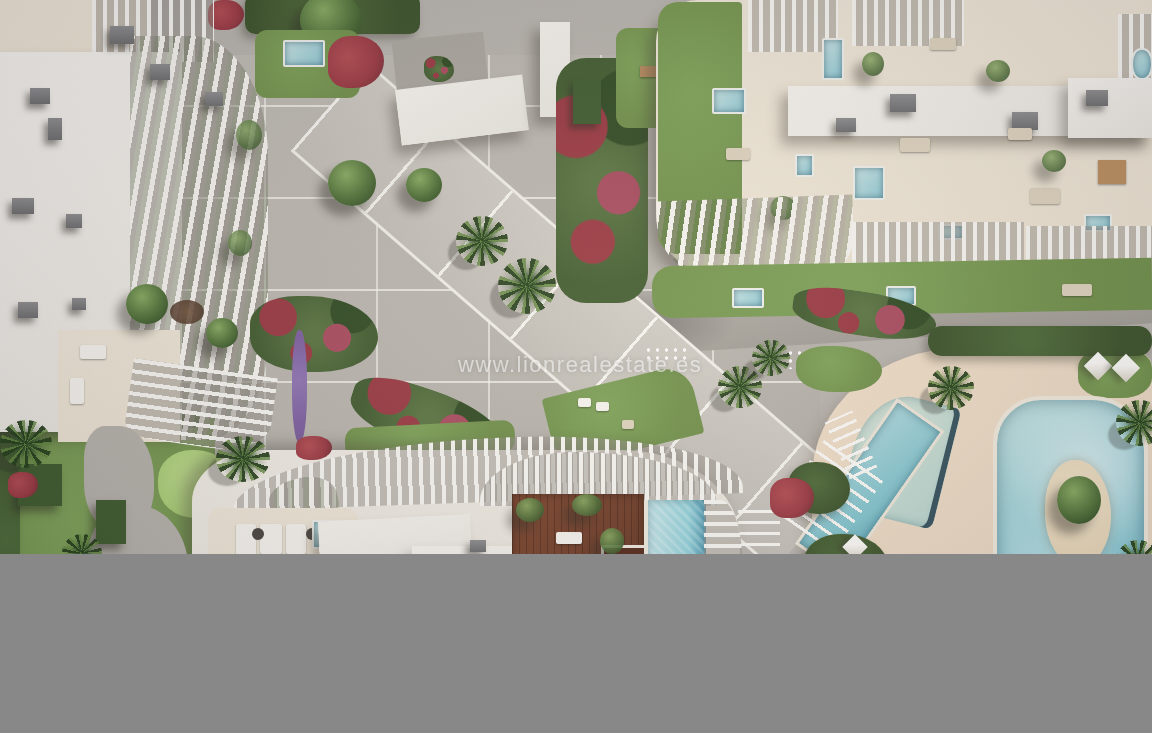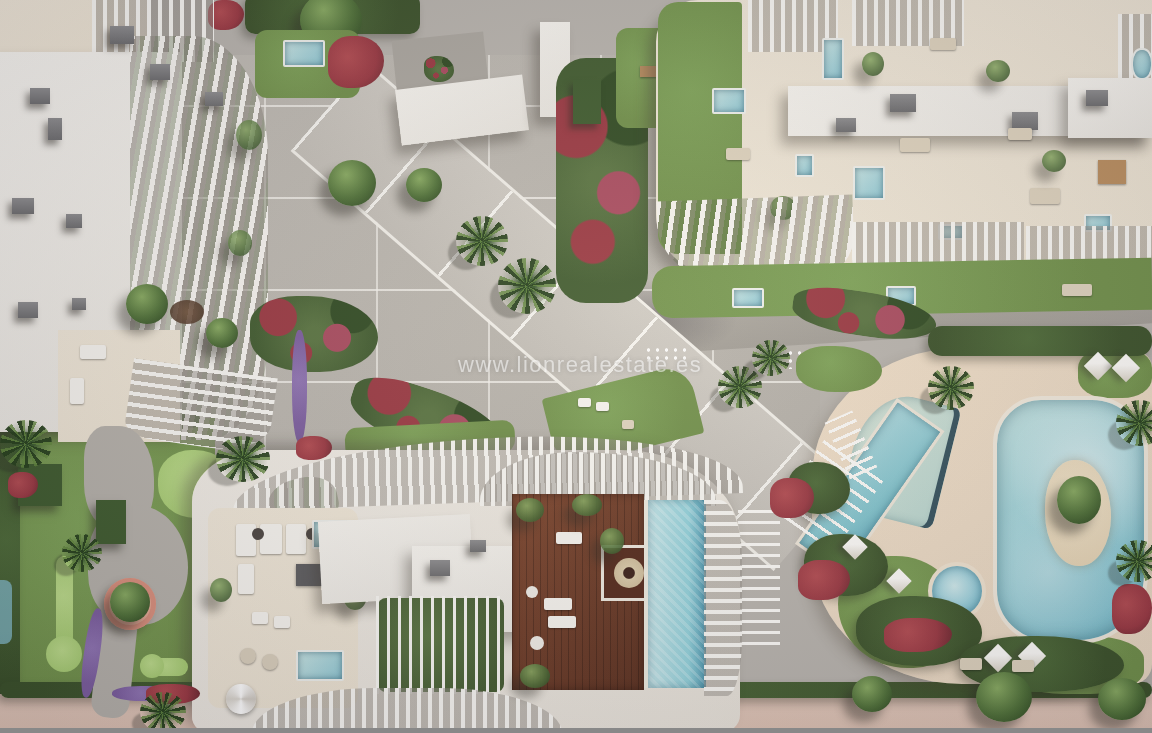--- a/index.html
+++ b/index.html
@@ -1,16 +1,16 @@
 <!DOCTYPE html>
 <html style="--paving: #b7b3ad; --paving-light: #cac6bf; --roof-white: #f2f0ea; --terrace-cream: #ece3d2; --deck-sand: #e9d8c2; --lawn: #6f8f49; --putting-green: #a6cc72; --hedge: #3a5129; --flower-red: #993741; --flower-magenta: #a84a5e; --flower-purple: #7b5d9e; --water: #8fc8d4; --water-light: #c6e4e3; --water-deep: #5fa8bb; --island-sand: #e6d4b4; --wood-deck: #7c442c; --vent-grey: #6c6c6e; --road: #a5a29c; --beach-path: #dbc0b1; --planter-pink: #e3a893;"><head>
 <meta charset="utf-8">
 <style>
   html,body{margin:0;padding:0;background:#888;}
-  .stage{position:relative;width:1152px;height:728px;overflow:hidden;
+  .stage{position:relative;width:1152px;height:554px;overflow:hidden;
     background:var(--paving,#b7b3ad);font-family:"Liberation Sans",sans-serif;}
   .stage div{position:absolute;}
   
   .grid{background-image:
       repeating-linear-gradient(0deg, rgba(245,243,238,.75) 0 2px, transparent 2px 92px),
       repeating-linear-gradient(90deg, rgba(245,243,238,.65) 0 2px, transparent 2px 112px),
       linear-gradient(145deg,#c0bcb5,#b3afa8);}
   .walk{background:
       repeating-linear-gradient(90deg, rgba(250,249,245,.9) 0 3px, transparent 3px 96px),
       linear-gradient(180deg,#cdc9c2,#c2beb7);

